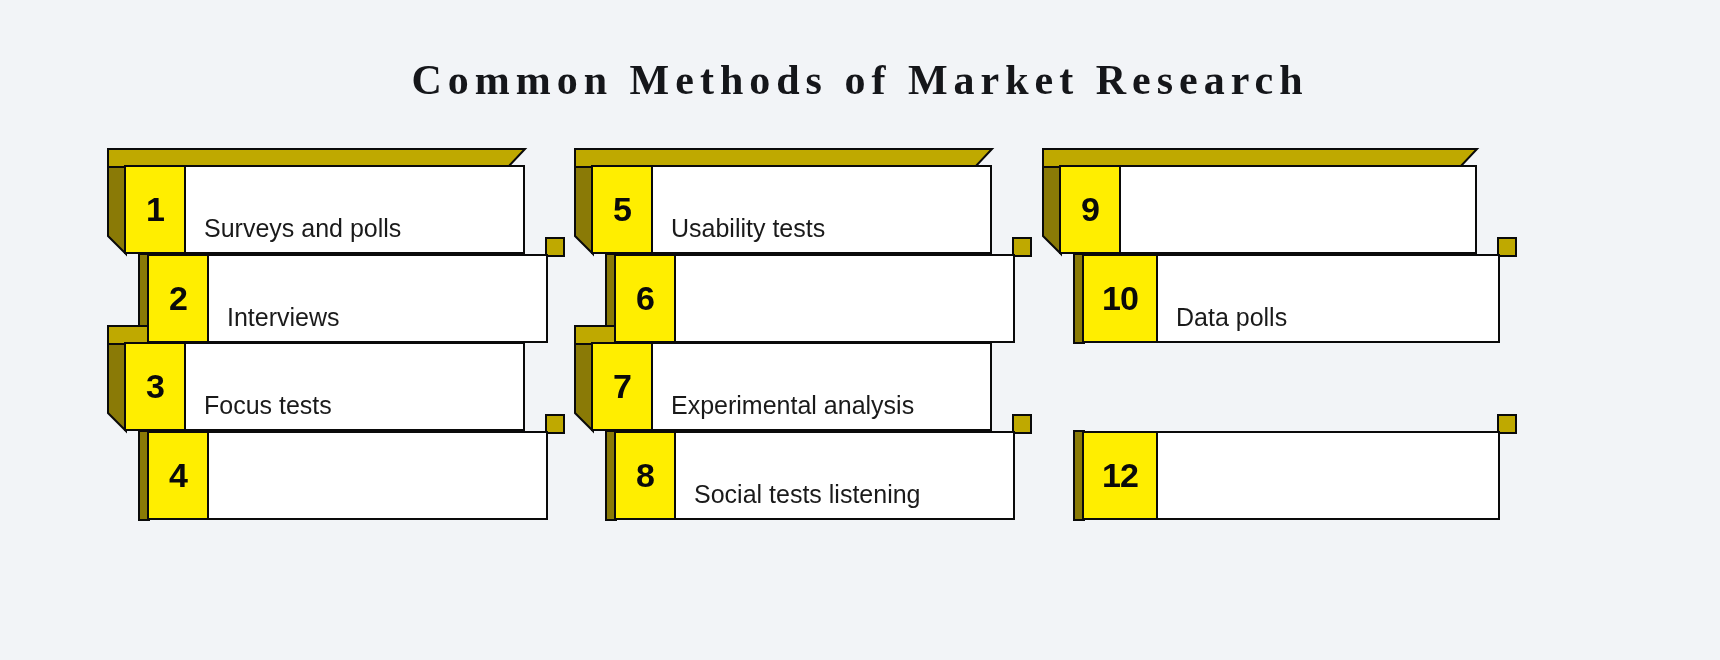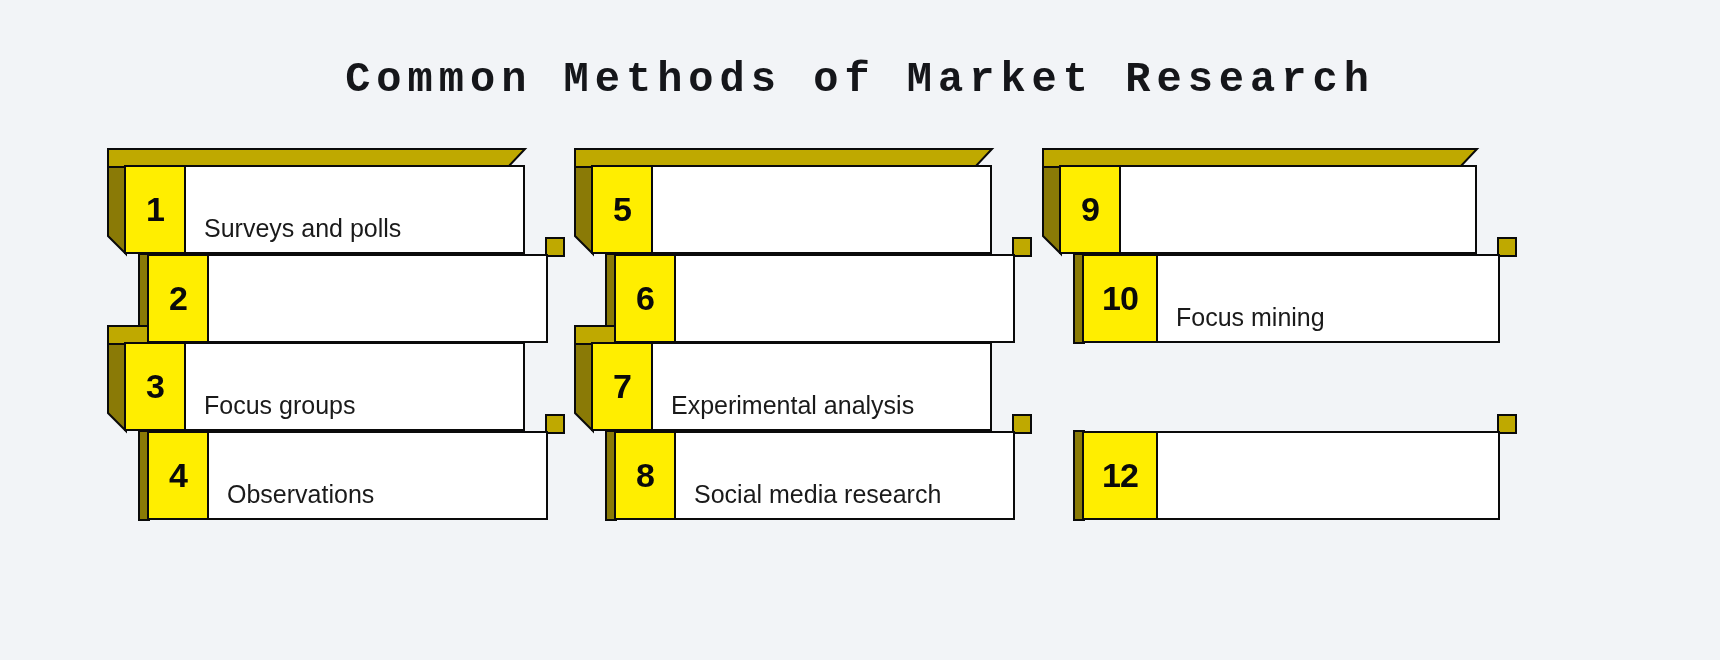--- a/index.html
+++ b/index.html
@@ -7,21 +7,21 @@
     width:1720px;height:660px;
     background:#f2f4f7;
     font-family:"Liberation Sans", sans-serif;
     overflow:hidden;
     position:relative;
   }
   #page-title{
     position:absolute;
     top:56px;left:0;width:1720px;
     text-align:center;
-    font-family:Liberation Mono, monospace;
+    font-family:Liberation Serif, serif;
     font-size:42px;
     font-weight:700;
     letter-spacing:6px;
     color:#15161a;
     white-space:nowrap;
   }
   #board{
     position:absolute;
     top:0;left:0;width:1720px;height:660px;
   }
@@ -148,74 +148,75 @@
           <polygon points="0,0 18,0 18,18 0,18" fill="#bfa900" stroke="#0a0a0a" stroke-width="2"></polygon>
         </svg>
       </div>
       <div class="side">
         <svg width="18" height="89" viewBox="0 0 18 89" preserveAspectRatio="none">
           <polygon points="8,0 18,0 18,89 8,89" fill="#8a7a06" stroke="#0a0a0a" stroke-width="2"></polygon>
         </svg>
       </div>
       <div class="face">
         <div class="numbox">2</div>
+        <div class="label">Interviews</div>
       </div>
     </div>
 
     <div class="card odd row2">
       <div class="bevel">
         <svg width="417" height="18" viewBox="0 0 417 18" preserveAspectRatio="none">
           <polygon points="0,0 417,0 400,18 0,18" fill="#bfa900" stroke="#0a0a0a" stroke-width="2"></polygon>
         </svg>
       </div>
       <div class="side">
         <svg width="18" height="89" viewBox="0 0 18 89" preserveAspectRatio="none">
           <polygon points="0,0 18,0 18,89 0,71" fill="#8a7a06" stroke="#0a0a0a" stroke-width="2"></polygon>
         </svg>
       </div>
       <div class="face">
         <div class="numbox">3</div>
-        <div class="label">Focus groups</div>
+        <div class="label">Focus tests</div>
       </div>
     </div>
 
     <div class="card even row3">
       <div class="rightnub">
         <svg width="18" height="18" viewBox="0 0 18 18" preserveAspectRatio="none">
           <polygon points="0,0 18,0 18,18 0,18" fill="#bfa900" stroke="#0a0a0a" stroke-width="2"></polygon>
         </svg>
       </div>
       <div class="side">
         <svg width="18" height="89" viewBox="0 0 18 89" preserveAspectRatio="none">
           <polygon points="8,0 18,0 18,89 8,89" fill="#8a7a06" stroke="#0a0a0a" stroke-width="2"></polygon>
         </svg>
       </div>
       <div class="face">
         <div class="numbox">4</div>
-        <div class="label">Observations</div>
       </div>
     </div>
 
   </div>
 
   <div class="column col1">
 
     <div class="card odd row0">
       <div class="bevel">
         <svg width="417" height="18" viewBox="0 0 417 18" preserveAspectRatio="none">
           <polygon points="0,0 417,0 400,18 0,18" fill="#bfa900" stroke="#0a0a0a" stroke-width="2"></polygon>
         </svg>
       </div>
       <div class="side">
         <svg width="18" height="89" viewBox="0 0 18 89" preserveAspectRatio="none">
           <polygon points="0,0 18,0 18,89 0,71" fill="#8a7a06" stroke="#0a0a0a" stroke-width="2"></polygon>
         </svg>
       </div>
       <div class="face">
         <div class="numbox">5</div>
+        <div class="label">Usability tests</div>
       </div>
     </div>
 
     <div class="card even row1">
       <div class="rightnub">
         <svg width="18" height="18" viewBox="0 0 18 18" preserveAspectRatio="none">
           <polygon points="0,0 18,0 18,18 0,18" fill="#bfa900" stroke="#0a0a0a" stroke-width="2"></polygon>
         </svg>
       </div>
       <div class="side">
@@ -251,21 +252,21 @@
           <polygon points="0,0 18,0 18,18 0,18" fill="#bfa900" stroke="#0a0a0a" stroke-width="2"></polygon>
         </svg>
       </div>
       <div class="side">
         <svg width="18" height="89" viewBox="0 0 18 89" preserveAspectRatio="none">
           <polygon points="8,0 18,0 18,89 8,89" fill="#8a7a06" stroke="#0a0a0a" stroke-width="2"></polygon>
         </svg>
       </div>
       <div class="face">
         <div class="numbox">8</div>
-        <div class="label">Social media research</div>
+        <div class="label">Social tests listening</div>
       </div>
     </div>
 
   </div>
 
   <div class="column col2">
 
     <div class="card odd row0">
       <div class="bevel">
         <svg width="434" height="18" viewBox="0 0 434 18" preserveAspectRatio="none">
@@ -288,21 +289,21 @@
           <polygon points="0,0 18,0 18,18 0,18" fill="#bfa900" stroke="#0a0a0a" stroke-width="2"></polygon>
         </svg>
       </div>
       <div class="side">
         <svg width="18" height="89" viewBox="0 0 18 89" preserveAspectRatio="none">
           <polygon points="8,0 18,0 18,89 8,89" fill="#8a7a06" stroke="#0a0a0a" stroke-width="2"></polygon>
         </svg>
       </div>
       <div class="face">
         <div class="numbox wide">10</div>
-        <div class="label">Focus mining</div>
+        <div class="label">Data polls</div>
       </div>
     </div>
 
 
     <div class="card even row3">
       <div class="rightnub">
         <svg width="18" height="18" viewBox="0 0 18 18" preserveAspectRatio="none">
           <polygon points="0,0 18,0 18,18 0,18" fill="#bfa900" stroke="#0a0a0a" stroke-width="2"></polygon>
         </svg>
       </div>

